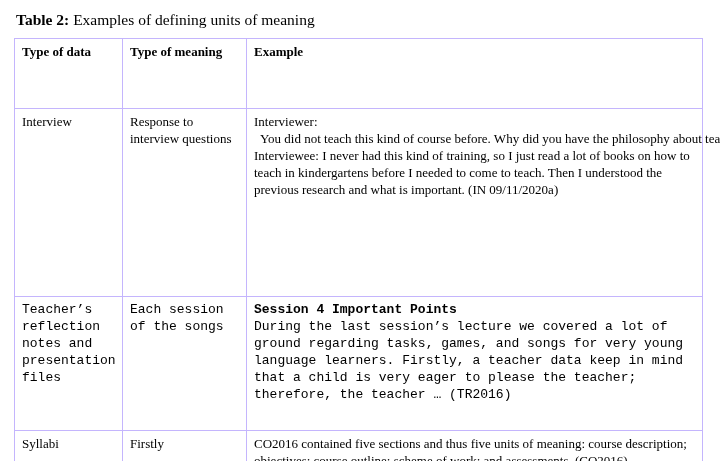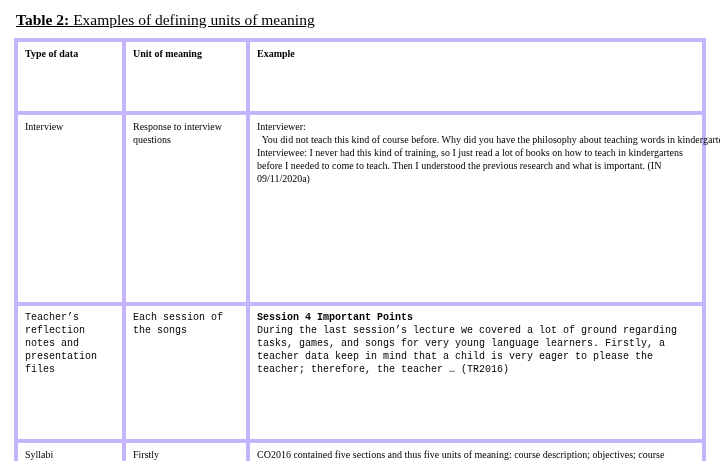--- a/index.html
+++ b/index.html
@@ -19,36 +19,35 @@
     width: 720px;
     height: 461px;
     box-sizing: border-box;
     padding: 8px 14px 0 14px;
   }
   .caption {
     font-size: 15.5px;
     line-height: 1.25;
     margin: 2px 0 9px 2px;
     white-space: nowrap;
-    text-decoration: underline;
   }
   .caption .caption-label {
     font-weight: bold;
   }
   table.units-table {
     border-collapse: collapse;
     width: 688px;
     table-layout: fixed;
   }
   table.units-table td,
   table.units-table th {
-    border: 4px solid #c4b5fd;
+    border: 1px solid #c4b5fd;
     vertical-align: top;
     padding: 5px 7px 22px 7px;
-    font-size: 10px;
+    font-size: 13px;
     line-height: 1.30;
     text-align: left;
   }
   table.units-table th {
     font-weight: bold;
   }
   col.c1 { width: 108px; }
   col.c2 { width: 124px; }
   col.c3 { width: 456px; }
   .hdr-cell {
@@ -75,21 +74,21 @@
 
   <table class="units-table">
     <colgroup>
       <col class="c1">
       <col class="c2">
       <col class="c3">
     </colgroup>
     <thead>
       <tr>
         <th class="hdr-cell">Type of data</th>
-        <th class="hdr-cell">Unit of meaning</th>
+        <th class="hdr-cell">Type of meaning</th>
         <th class="hdr-cell">Example</th>
       </tr>
     </thead>
     <tbody>
       <tr class="row-interview">
         <td>Interview</td>
         <td>Response to interview questions</td>
         <td>
           <p class="para"><span class="speaker">Interviewer:</span><span class="nowrap-sp">  You did not teach this kind of course before. Why did you have the philosophy about teaching words in kindergartens?</span></p>
           <p class="para"><span class="speaker">Interviewee:</span><span> I never had this kind of training, so I just read a lot of books on how to teach in kindergartens before I needed to come to teach. Then I understood the previous research and what is important. (IN 09/11/2020a)</span></p>

